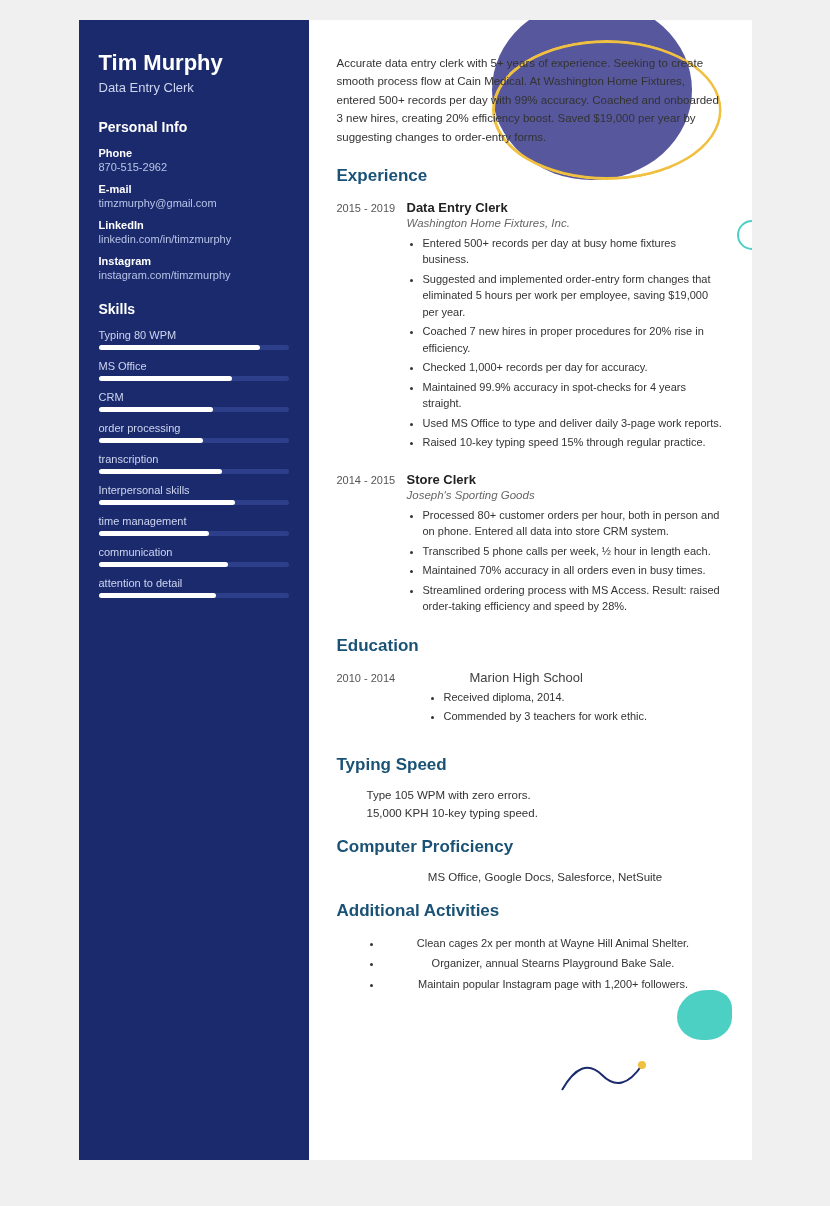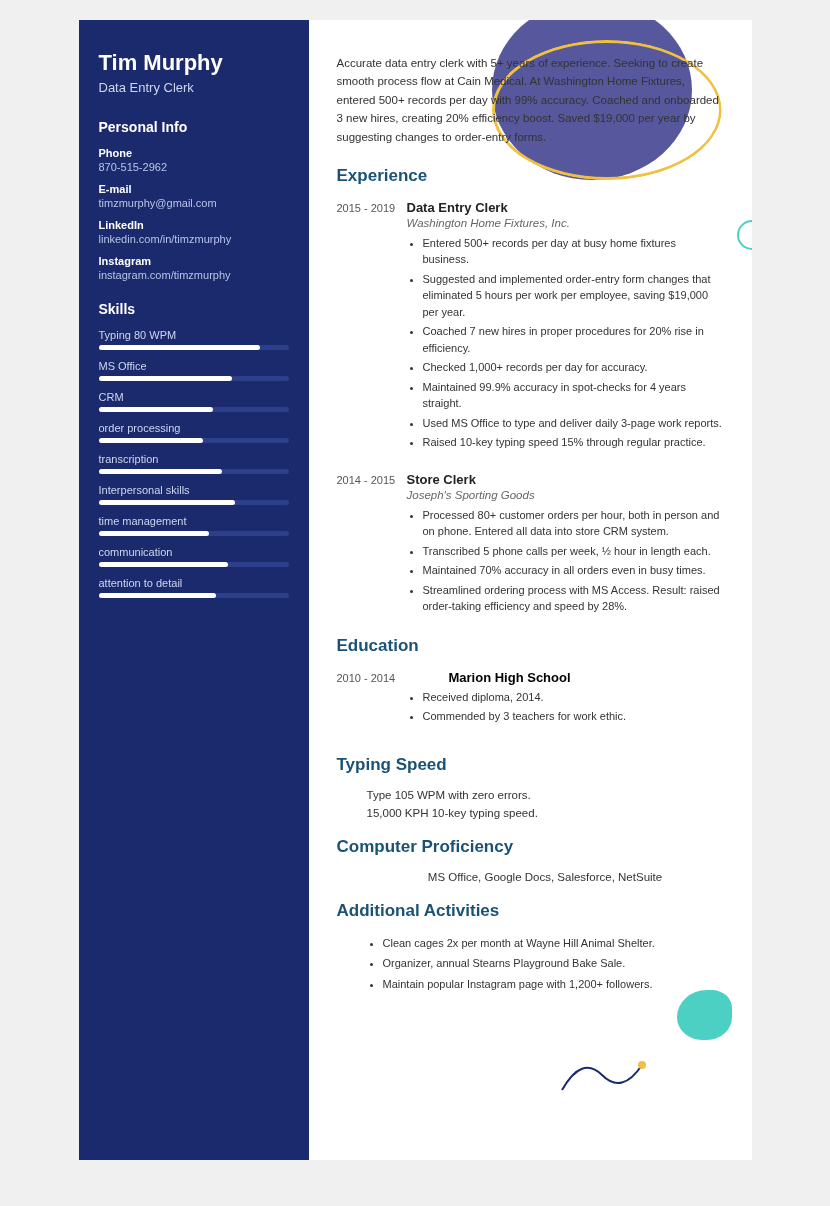--- a/index.html
+++ b/index.html
@@ -200,53 +200,55 @@
     }
     .exp-bullets li {
       font-size: 11px;
       color: #333;
       margin-bottom: 3px;
       line-height: 1.5;
     }
     .edu-block {
       display: flex;
       margin-bottom: 27px;
+      gap: 21px;
     }
     .edu-date {
       min-width: 70px;
       font-size: 11px;
       color: #555;
       padding-top: 2px;
     }
     .edu-content {
       flex: 1;
     }
     .edu-school {
       font-size: 13px;
-      font-weight: bold;
-      color: #000000;
+      font-weight: normal;
+      color: #404040;
       margin-bottom: 4px;
       padding-left: 42px;
     }
     .typing-row {
       font-size: 11.5px;
       color: #333;
       margin-bottom: 6px;
       padding-left: 30px;
     }
     .proficiency-text {
       font-size: 11.5px;
       color: #333;
       padding-left: 30px;
       margin-bottom: 6px;
       text-align: center;
     }
     .activities-bullets {
       list-style: disc;
       padding-left: 46px;
+      text-align: center;
     }
     .activities-bullets li {
       font-size: 11px;
       color: #333;
       margin-bottom: 4px;
       line-height: 1.5;
     }
     .section-gap {
       margin-bottom: 18px;
     }

